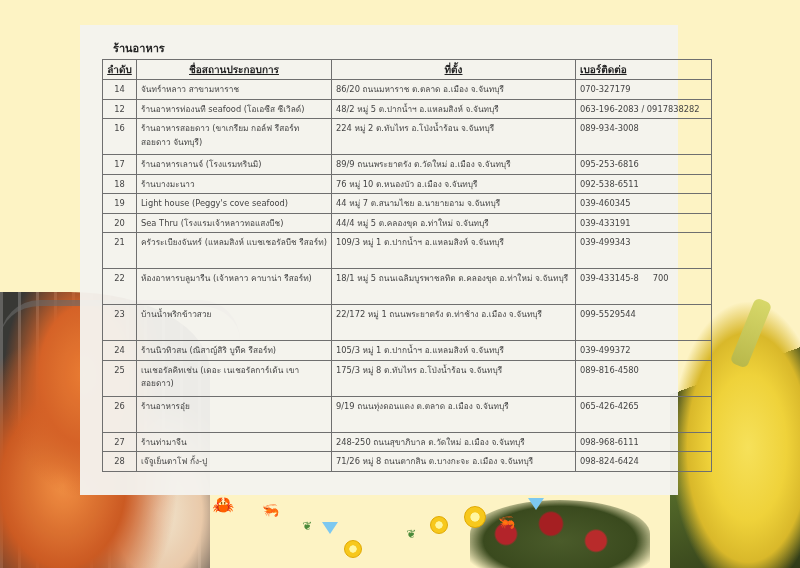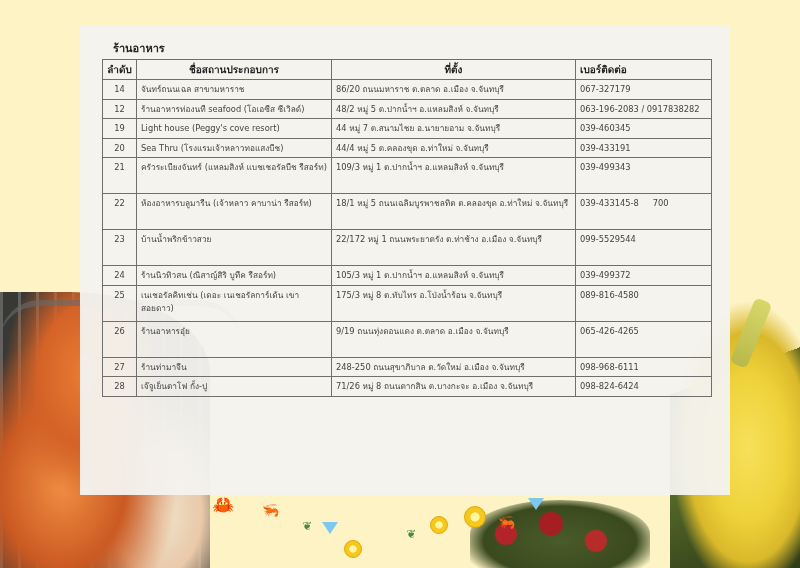--- a/index.html
+++ b/index.html
@@ -46,38 +46,38 @@
   .deco { position: absolute; font-size: 14px; line-height: 1; }
   .deco.lemon { width: 18px; height: 18px; border-radius: 50%;
     background: radial-gradient(circle, #fff6a0 0 30%, #f7c81c 35% 100%); border: 1px solid #e0a800; }
   .deco.diamond { width: 0; height: 0; border-left: 8px solid transparent; border-right: 8px solid transparent;
     border-top: 12px solid #7cc8f0; }
   .deco.crab { color: #e04a2a; font-size: 18px; }
   .deco.shrimp { color: #e8826a; font-size: 14px; }
   .deco.leaf { color: #4a8a3a; font-size: 12px; }
 
   .panel {
-    position: absolute; left: 80px; top: 25px; width: 650px; height: 470px;
+    position: absolute; left: 80px; top: 25px; width: 598px; height: 470px;
     background: rgba(244, 242, 238, 0.96);
   }
   .panel-title {
     position: absolute; left: 33px; top: 14px;
     font-size: 11px; font-weight: bold; color: #222;
   }
   table.restaurants {
     position: absolute; left: 22px; top: 34px; width: 609px;
     border-collapse: collapse; table-layout: fixed;
     font-size: 8.3px; color: #444;
   }
   table.restaurants th, table.restaurants td {
     border: 1px solid #6f6f6f; vertical-align: top;
     padding: 3px 4px 2px 4px; line-height: 13.5px;
   }
   table.restaurants th {
-    font-size: 10px; font-weight: bold; color: #222; padding: 2px 4px; height: 20px; vertical-align: middle;
+    font-size: 10px; font-weight: bold; color: #222; padding: 2px 4px; height: 20px; vertical-align: middle; text-decoration: underline;
   }
   table.restaurants td.num, table.restaurants th.num { text-align: center; }
   table.restaurants td.phone, table.restaurants th.phone { text-align: left; }
   table.restaurants th.addr { }
   table.restaurants th.name { text-align: left; padding-left: 52px; }
   tr.r1 td { height: 18px; }
   tr.r2 td { height: 36px; }
   .phone-ext { display: inline-block; margin-left: 14px; }
 </style>
 </head>
@@ -114,33 +114,51 @@
       <tr>
         <th class="num">ลำดับ</th>
         <th class="name">ชื่อสถานประกอบการ</th>
         <th class="addr">ที่ตั้ง</th>
         <th class="phone">เบอร์ติดต่อ</th>
       </tr>
     </thead>
     <tbody id="rows-body">
         <tr class="r1">
           <td class="num"><span>14</span></td>
-          <td class="name"><span>จันทร์ถนนเฉล สาขามหาราช</span></td>
+          <td class="name"><span>จันทร์าหลาว สาขามหาราช</span></td>
           <td class="addr"><span>86/20 ถนนมหาราช ต.ตลาด อ.เมือง จ.จันทบุรี</span></td>
-          <td class="phone"><span>067-327179</span></td>
+          <td class="phone"><span>070-327179</span></td>
         </tr>
         <tr class="r1">
           <td class="num"><span>12</span></td>
           <td class="name"><span>ร้านอาหารท่องนที seafood (โอเอซีส ซีเวิลด์)</span></td>
           <td class="addr"><span>48/2 หมู่ 5 ต.ปากน้ำฯ อ.แหลมสิงห์ จ.จันทบุรี</span></td>
           <td class="phone"><span>063-196-2083 / 0917838282</span></td>
         </tr>
+        <tr class="r2">
+          <td class="num"><span>16</span></td>
+          <td class="name"><span>ร้านอาหารสอยดาว (ขาเกรียม กอล์ฟ รีสอร์ท สอยดาว จันทบุรี)</span></td>
+          <td class="addr"><span>224 หมู่ 2 ต.ทับไทร อ.โป่งน้ำร้อน จ.จันทบุรี</span></td>
+          <td class="phone"><span>089-934-3008</span></td>
+        </tr>
+        <tr class="r1">
+          <td class="num"><span>17</span></td>
+          <td class="name"><span>ร้านอาหารเลานจ์ (โรงแรมทรินมิ)</span></td>
+          <td class="addr"><span>89/9 ถนนพระยาตรัง ต.วัดใหม่ อ.เมือง จ.จันทบุรี</span></td>
+          <td class="phone"><span>095-253-6816</span></td>
+        </tr>
+        <tr class="r1">
+          <td class="num"><span>18</span></td>
+          <td class="name"><span>ร้านบางมะนาว</span></td>
+          <td class="addr"><span>76 หมู่ 10 ต.หนองบัว อ.เมือง จ.จันทบุรี</span></td>
+          <td class="phone"><span>092-538-6511</span></td>
+        </tr>
         <tr class="r1">
           <td class="num"><span>19</span></td>
-          <td class="name"><span>Light house (Peggy's cove resort)</span></td>
+          <td class="name"><span>Light house (Peggy's cove seafood)</span></td>
           <td class="addr"><span>44 หมู่ 7 ต.สนามไชย อ.นายายอาม จ.จันทบุรี</span></td>
           <td class="phone"><span>039-460345</span></td>
         </tr>
         <tr class="r1">
           <td class="num"><span>20</span></td>
           <td class="name"><span>Sea Thru (โรงแรมเจ้าหลาวทอแสงบีช)</span></td>
           <td class="addr"><span>44/4 หมู่ 5 ต.คลองขุด อ.ท่าใหม่ จ.จันทบุรี</span></td>
           <td class="phone"><span>039-433191</span></td>
         </tr>
         <tr class="r2">

